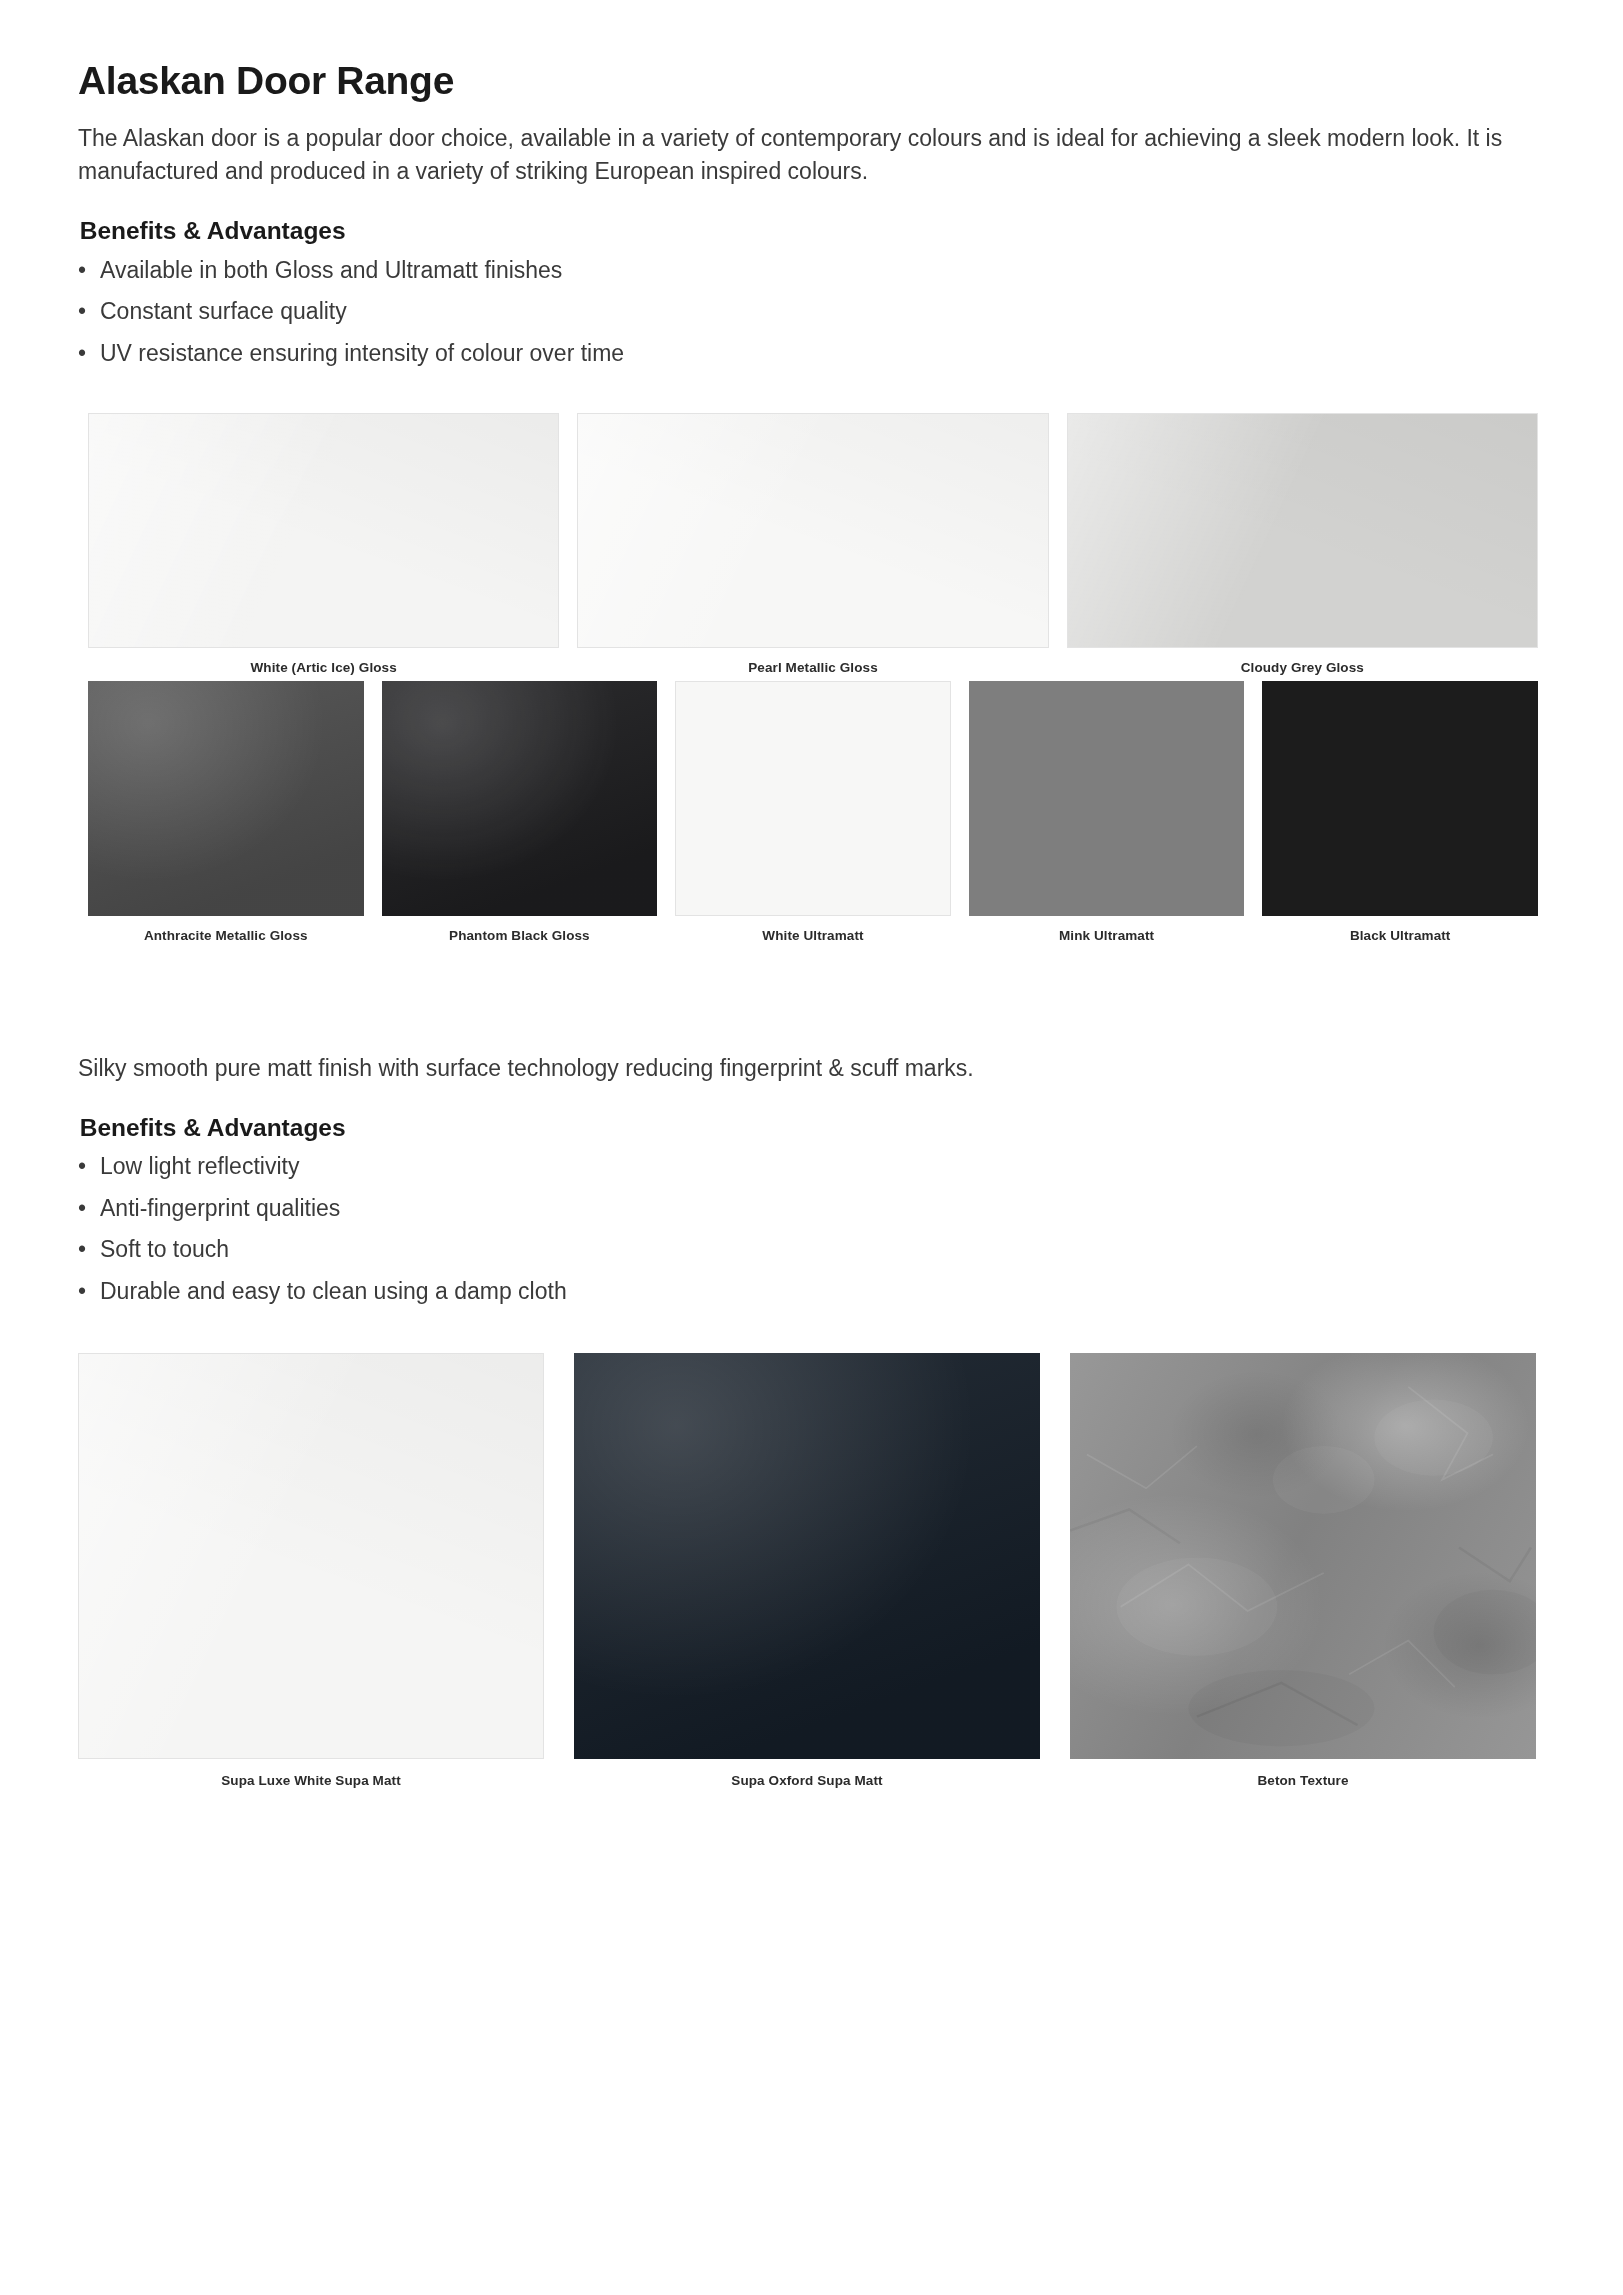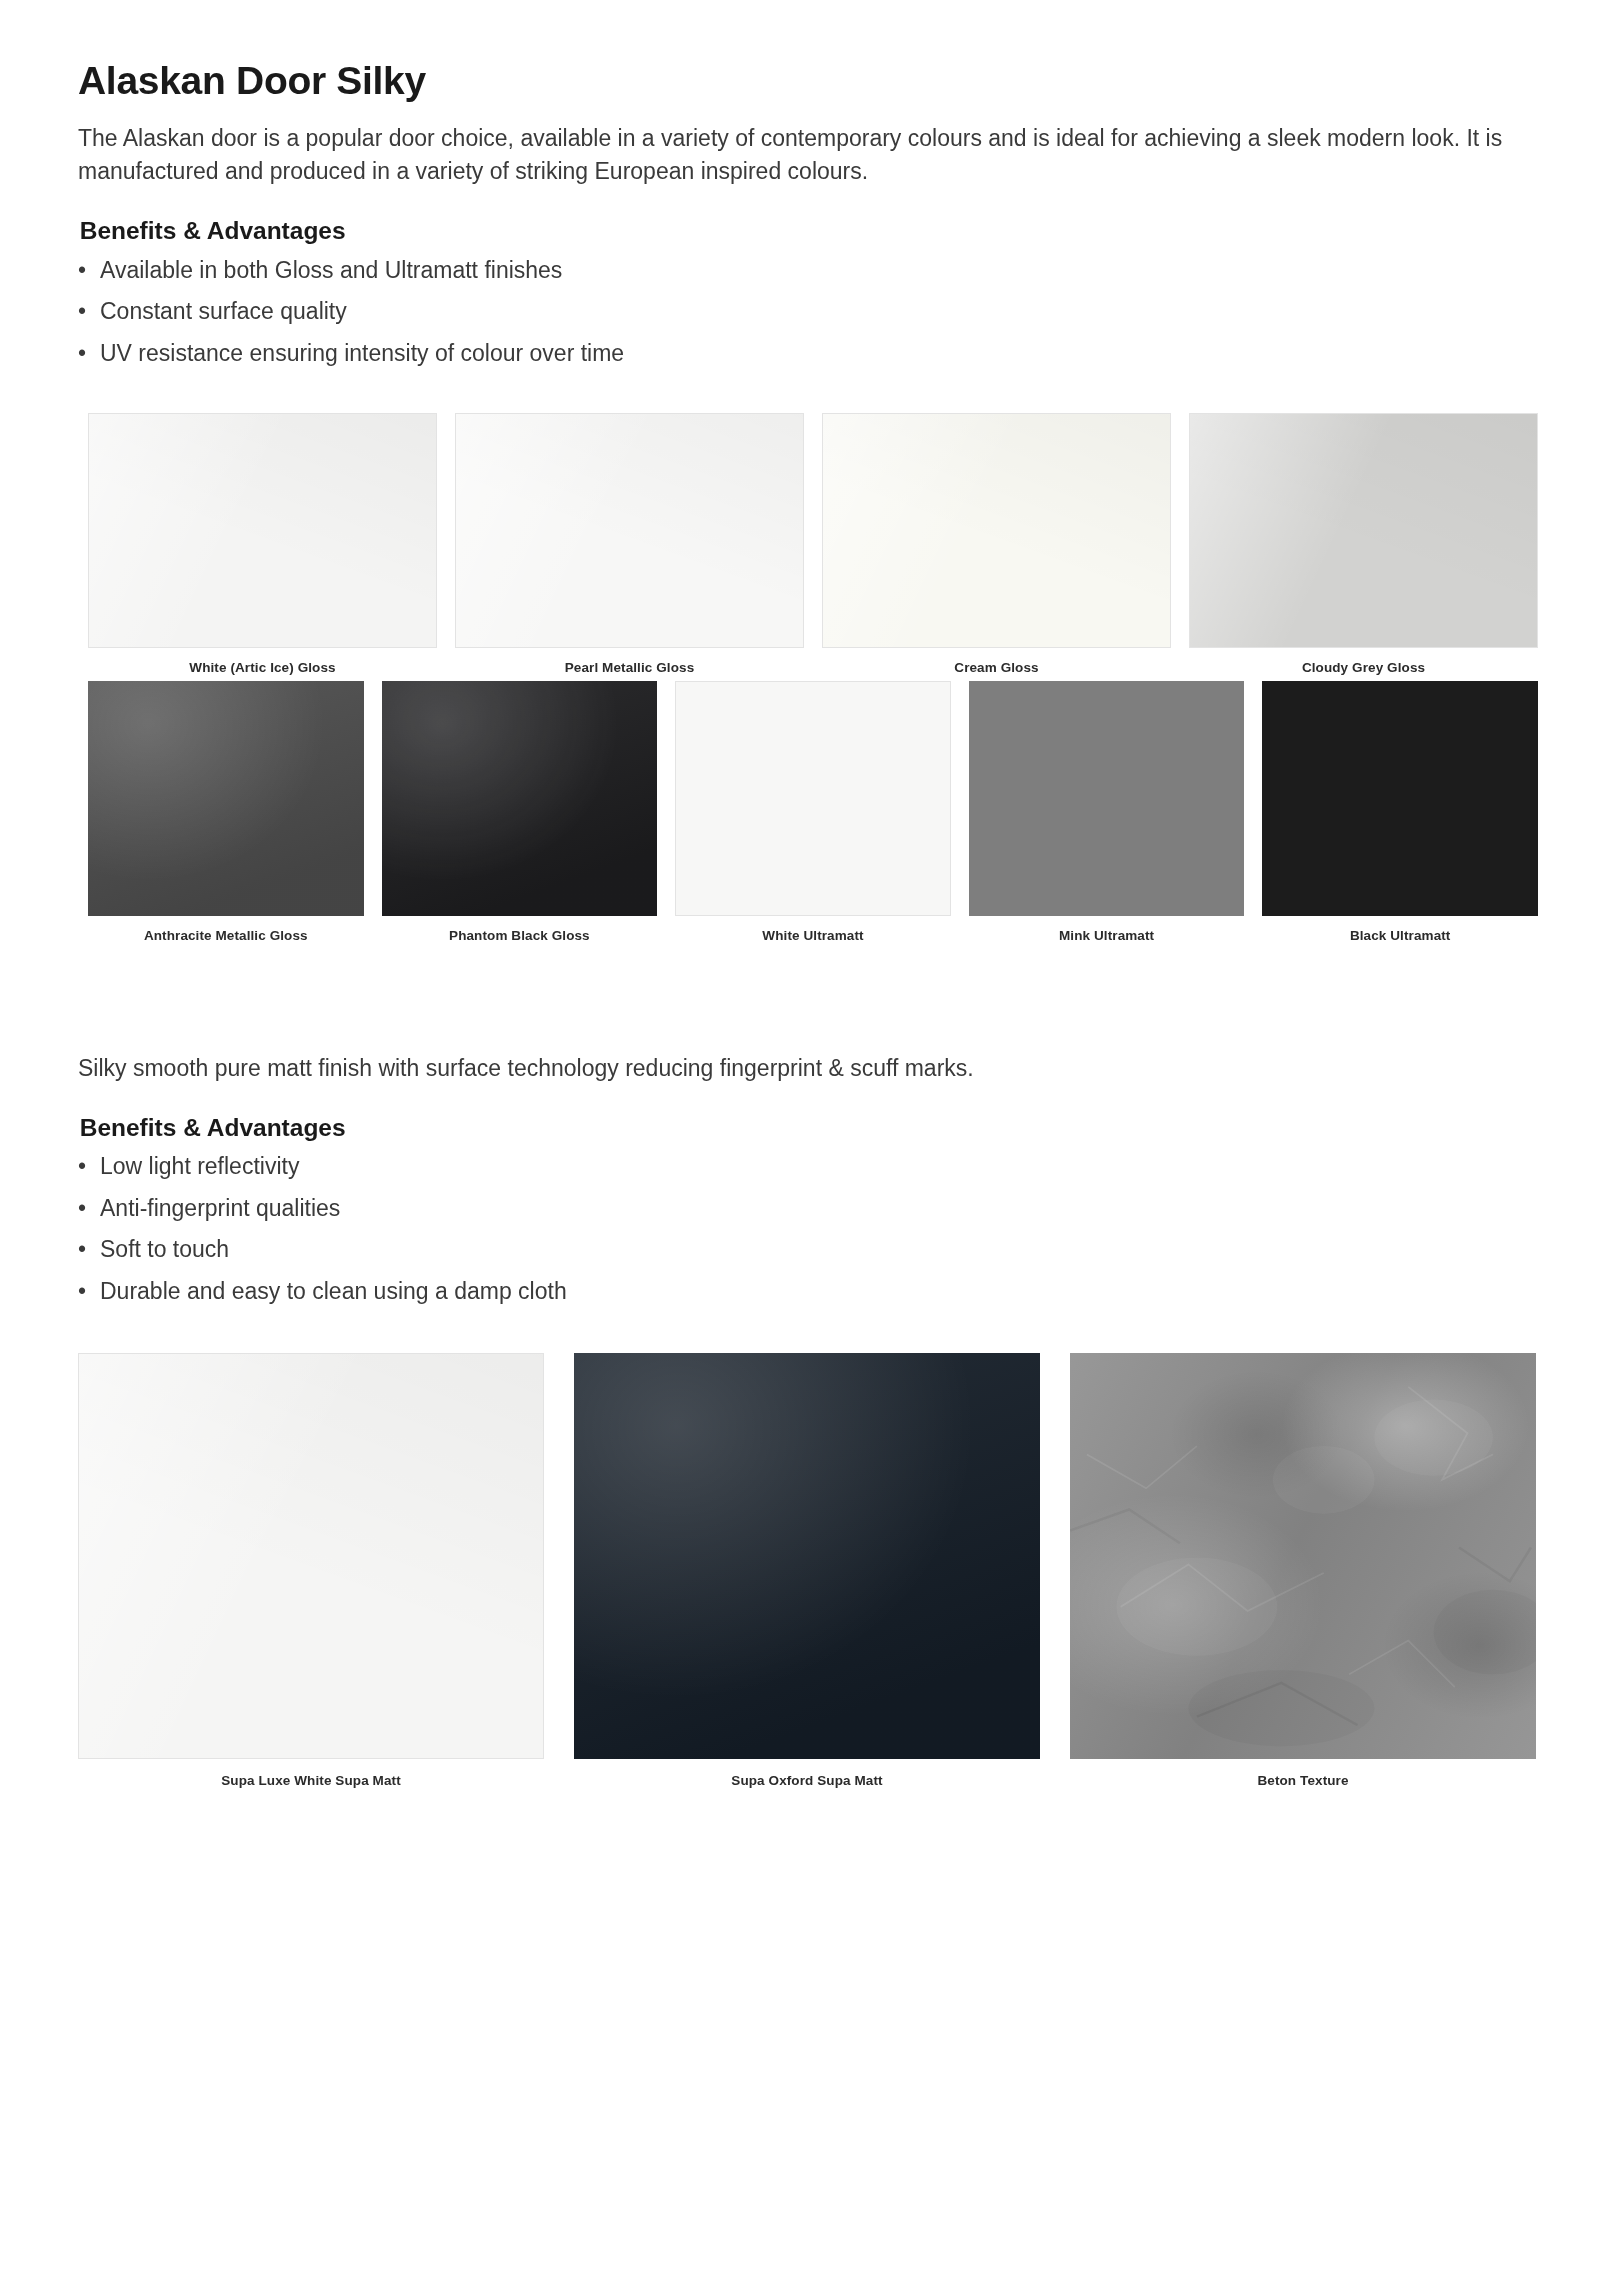--- a/index.html
+++ b/index.html
@@ -172,21 +172,21 @@
     pointer-events: none;
   }
 </style>
 </head>
 <body>
 
 <div class="page">
 
   <section>
 
-    <h1 class="range-title">Alaskan Door Silky</h1>
+    <h1 class="range-title">Alaskan Door Range</h1>
 
     <p class="range-intro">The Alaskan door is a popular door choice, available in a variety of contemporary colours and is ideal for achieving a sleek modern look. It is manufactured and produced in a variety of striking European inspired colours.</p>
 
     <h2 class="benefits-title">Benefits &amp; Advantages</h2>
 
     <ul class="benefits-list">
       <li>
         <span class="bullet">•</span>
         <span class="bullet-text">Available in both Gloss and Ultramatt finishes</span>
       </li>
@@ -201,24 +201,20 @@
     </ul>
 
     <div class="swatch-row alaskan-grid-1">
       <div class="swatch-cell">
         <div class="swatch-chip sheen-soft" style="background-color: rgb(244, 244, 243); border: 0.8px solid rgb(227, 227, 227);"></div>
         <div class="swatch-caption">White (Artic Ice) Gloss</div>
       </div>
       <div class="swatch-cell">
         <div class="swatch-chip sheen-soft" style="background-color: rgb(247, 247, 246); border: 0.8px solid rgb(227, 227, 227);"></div>
         <div class="swatch-caption">Pearl Metallic Gloss</div>
-      </div>
-      <div class="swatch-cell">
-        <div class="swatch-chip sheen-soft" style="background-color: rgb(248, 248, 242); border: 0.8px solid rgb(227, 227, 227);"></div>
-        <div class="swatch-caption">Cream Gloss</div>
       </div>
       <div class="swatch-cell">
         <div class="swatch-chip sheen-soft" style="background-color: rgb(210, 210, 208); border: 0.8px solid rgb(227, 227, 227);"></div>
         <div class="swatch-caption">Cloudy Grey Gloss</div>
       </div>
     </div>
 
     <div class="swatch-row alaskan-grid-2">
       <div class="swatch-cell">
         <div class="swatch-chip sheen-dark" style="background-color: rgb(76, 76, 76);"></div>

